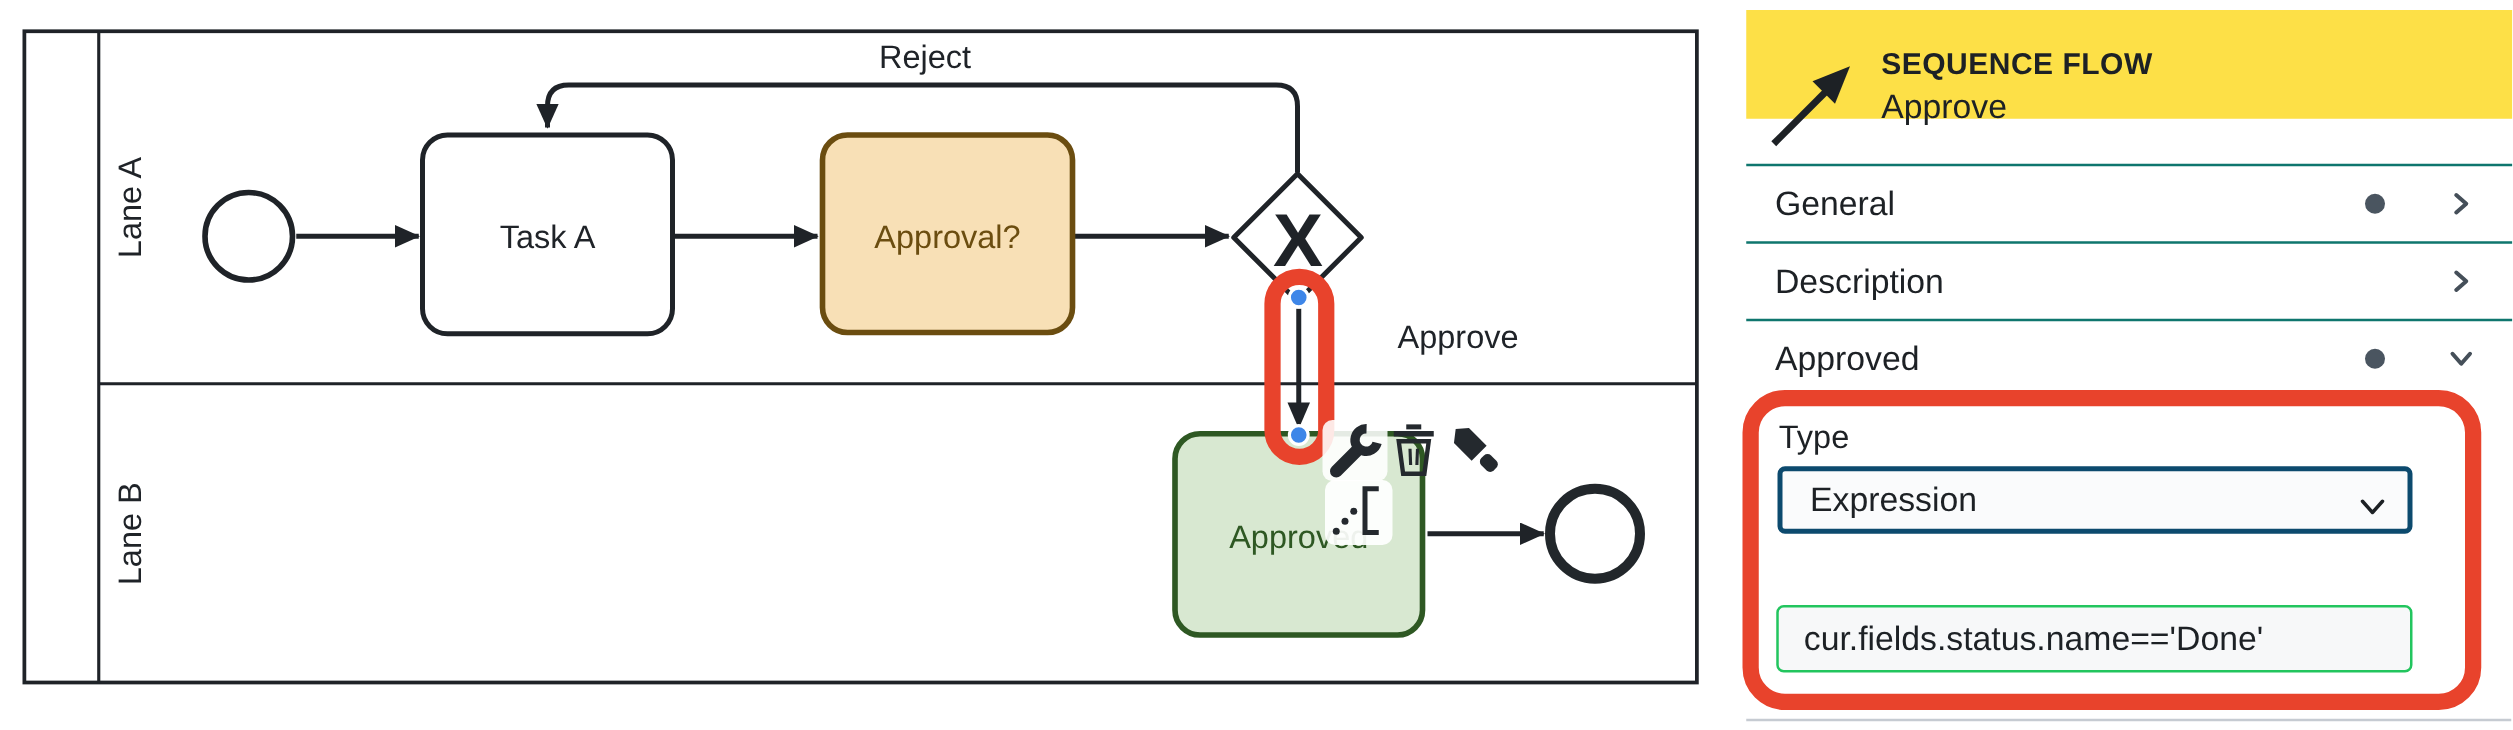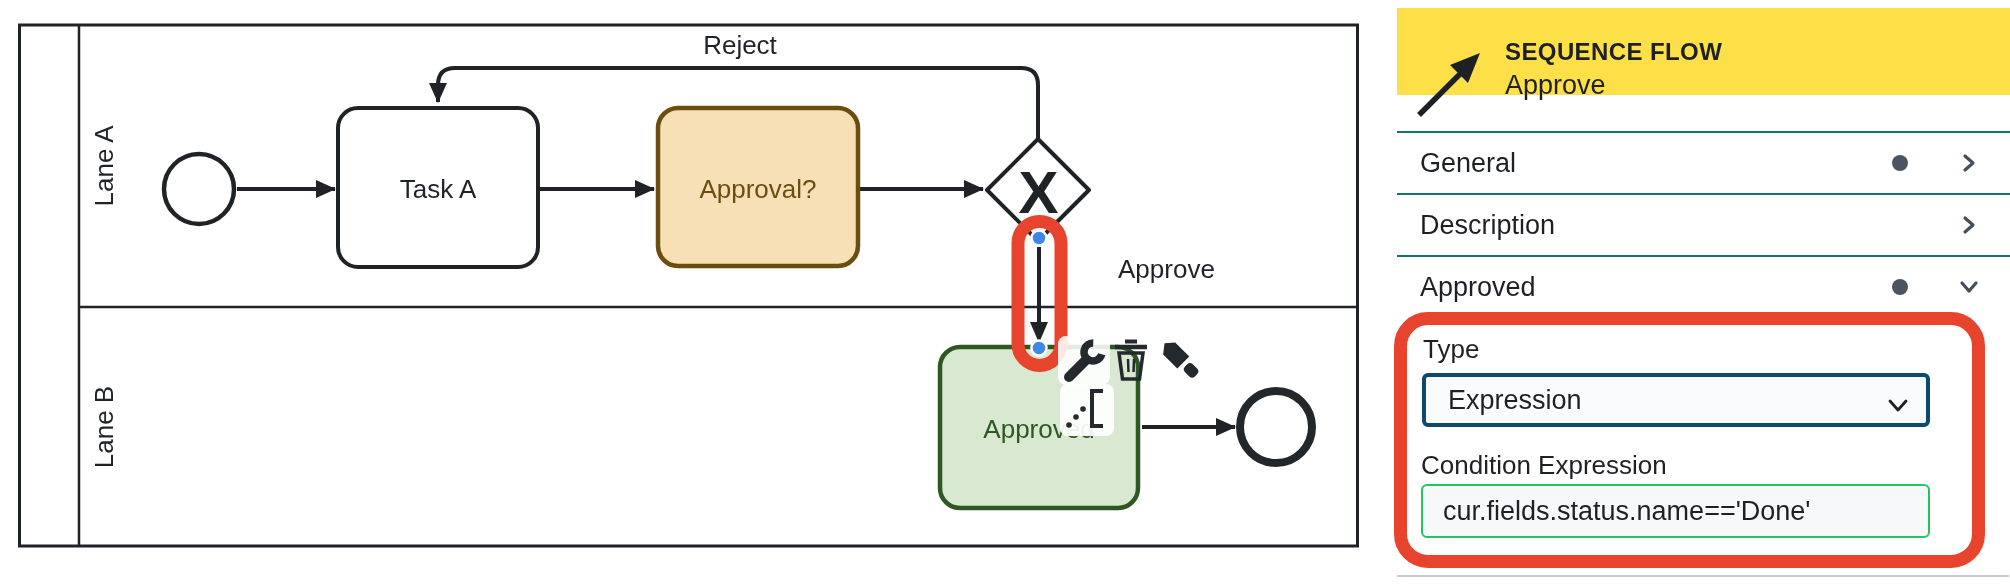--- a/index.html
+++ b/index.html
@@ -163,19 +163,18 @@
     </div>
   </div>
 
   <div class="field-label f-type-label">Type</div>
   <div class="select-box">
     <span>Expression</span>
     <svg class="schev" width="24" height="24" viewBox="0 0 24 24">
       <path d="M4 8 L12 17 L20 8" fill="none" stroke="#1d2125" stroke-width="2.8" stroke-linecap="round" stroke-linejoin="round"></path>
     </svg>
   </div>
-  <div class="field-label f-expr-label">Condition Expression</div>
   <input class="expr-input" type="text" readonly="" value="cur.fields.status.name=='Done'" style="">
 
   <div class="red-box red-panel"></div>
 
   <div class="bottom-divider"></div>
 </div>
 
 </body></html>

